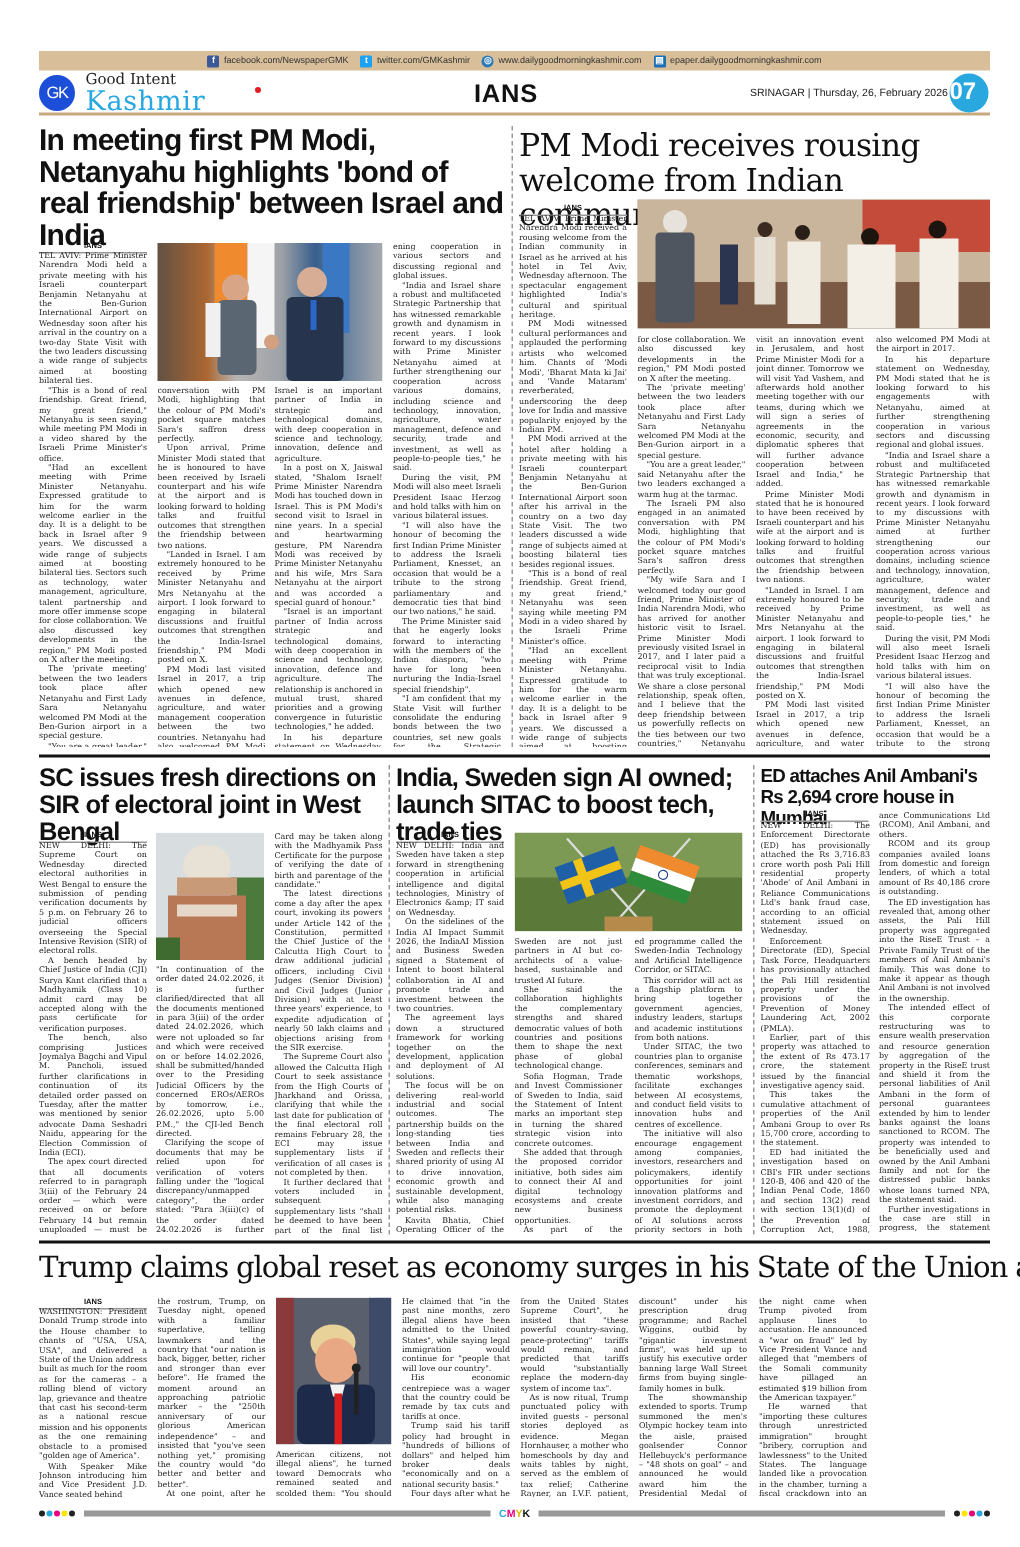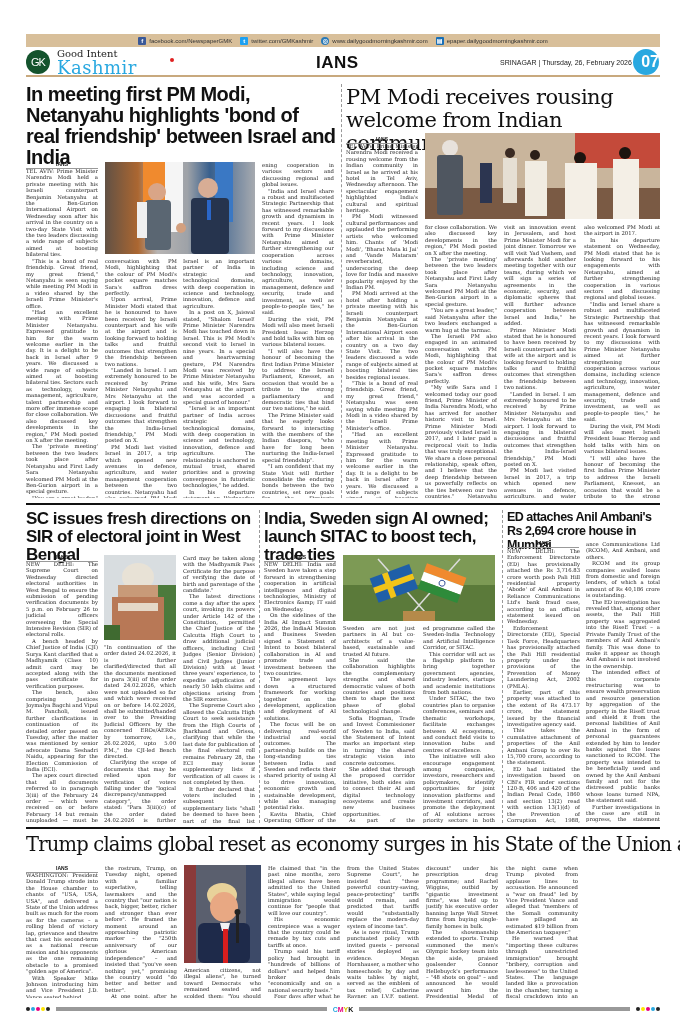--- a/index.html
+++ b/index.html
@@ -2,27 +2,27 @@
 <html><head>
 <meta charset="utf-8">
 <style>
 *{box-sizing:border-box;margin:0;padding:0}
 html,body{width:680px;height:1031px;background:#fff;overflow:hidden}
 body{position:relative;font-family:"DejaVu Serif",serif;color:#111}
 .topbar{position:absolute;left:26px;top:34px;width:634px;height:13px;background:#d8bf9a;display:flex;align-items:center;justify-content:center;gap:8px;font-family:"Liberation Sans",sans-serif;font-size:6px;color:#333}
 .topbar .lnk{display:flex;align-items:center;gap:3px}
 .ico{display:inline-block;width:8px;height:8px;border-radius:1px;color:#fff;font-size:6px;line-height:8px;text-align:center;font-weight:bold}
 .masthead{position:absolute;left:26px;top:47px;width:634px;height:30px;border-bottom:2px solid #c8a97e}
-.logo-circle{position:absolute;left:0;top:3px;width:24px;height:24px;border-radius:50%;background:#14532d;color:#fff;font-family:"Liberation Sans",sans-serif;font-size:11px;line-height:24px;text-align:center;letter-spacing:-1px}
+.logo-circle{position:absolute;left:0;top:3px;width:24px;height:24px;border-radius:50%;background:#1d4ed8;color:#fff;font-family:"Liberation Sans",sans-serif;font-size:11px;line-height:24px;text-align:center;letter-spacing:-1px}
 .logo-top{position:absolute;left:31px;top:1px;font-family:"DejaVu Serif",serif;font-size:10px;color:#222}
 .logo-main{position:absolute;left:31px;top:10px;font-family:"DejaVu Serif",serif;font-weight:normal;font-size:18px;color:#29a8e0;letter-spacing:0.5px}
 .logo-dot{position:absolute;left:144px;top:11px;width:4px;height:4px;border-radius:50%;background:#e02020}
 .section-name{position:absolute;left:290px;top:6px;font-family:"Liberation Sans",sans-serif;font-weight:bold;font-size:17px;letter-spacing:0.5px}
 .dateline{position:absolute;left:474px;top:12px;font-family:"Liberation Sans",sans-serif;font-size:7px;color:#222}
-.pageno{position:absolute;left:607px;top:2px;width:26px;height:26px;border-radius:50%;background:#29a8e0;color:#fff;font-family:"Liberation Sans",sans-serif;font-weight:bold;font-size:16px;line-height:26px;text-align:right}
+.pageno{position:absolute;left:607px;top:2px;width:26px;height:26px;border-radius:50%;background:#29a8e0;color:#fff;font-family:"Liberation Sans",sans-serif;font-weight:bold;font-size:16px;line-height:26px;text-align:left}
 .hl{position:absolute;font-family:"Liberation Sans",sans-serif;font-weight:bold;letter-spacing:-0.5px;line-height:1.05;color:#111}
 .hl-serif{font-family:"DejaVu Serif",serif;font-weight:normal;letter-spacing:-0.5px}
 .byline{position:absolute;font-family:"Liberation Sans",sans-serif;font-size:5px;font-weight:bold;text-align:center;border-bottom:1px solid #999;padding-bottom:1px}
 .col{position:absolute;font-size:5.3px;line-height:6.4px;text-align:justify;color:#222;overflow:hidden}
 .col p{text-indent:6px}
 .col p.lead{text-indent:0}
 .img{position:absolute;overflow:hidden}
 .vdiv{position:absolute;border-left:1px dashed #999}
 .hrule{position:absolute;height:2px;background:#111}
 .cmyk{position:absolute;left:26px;top:1005px;width:634px;height:8px;display:flex;align-items:center;gap:6px}

